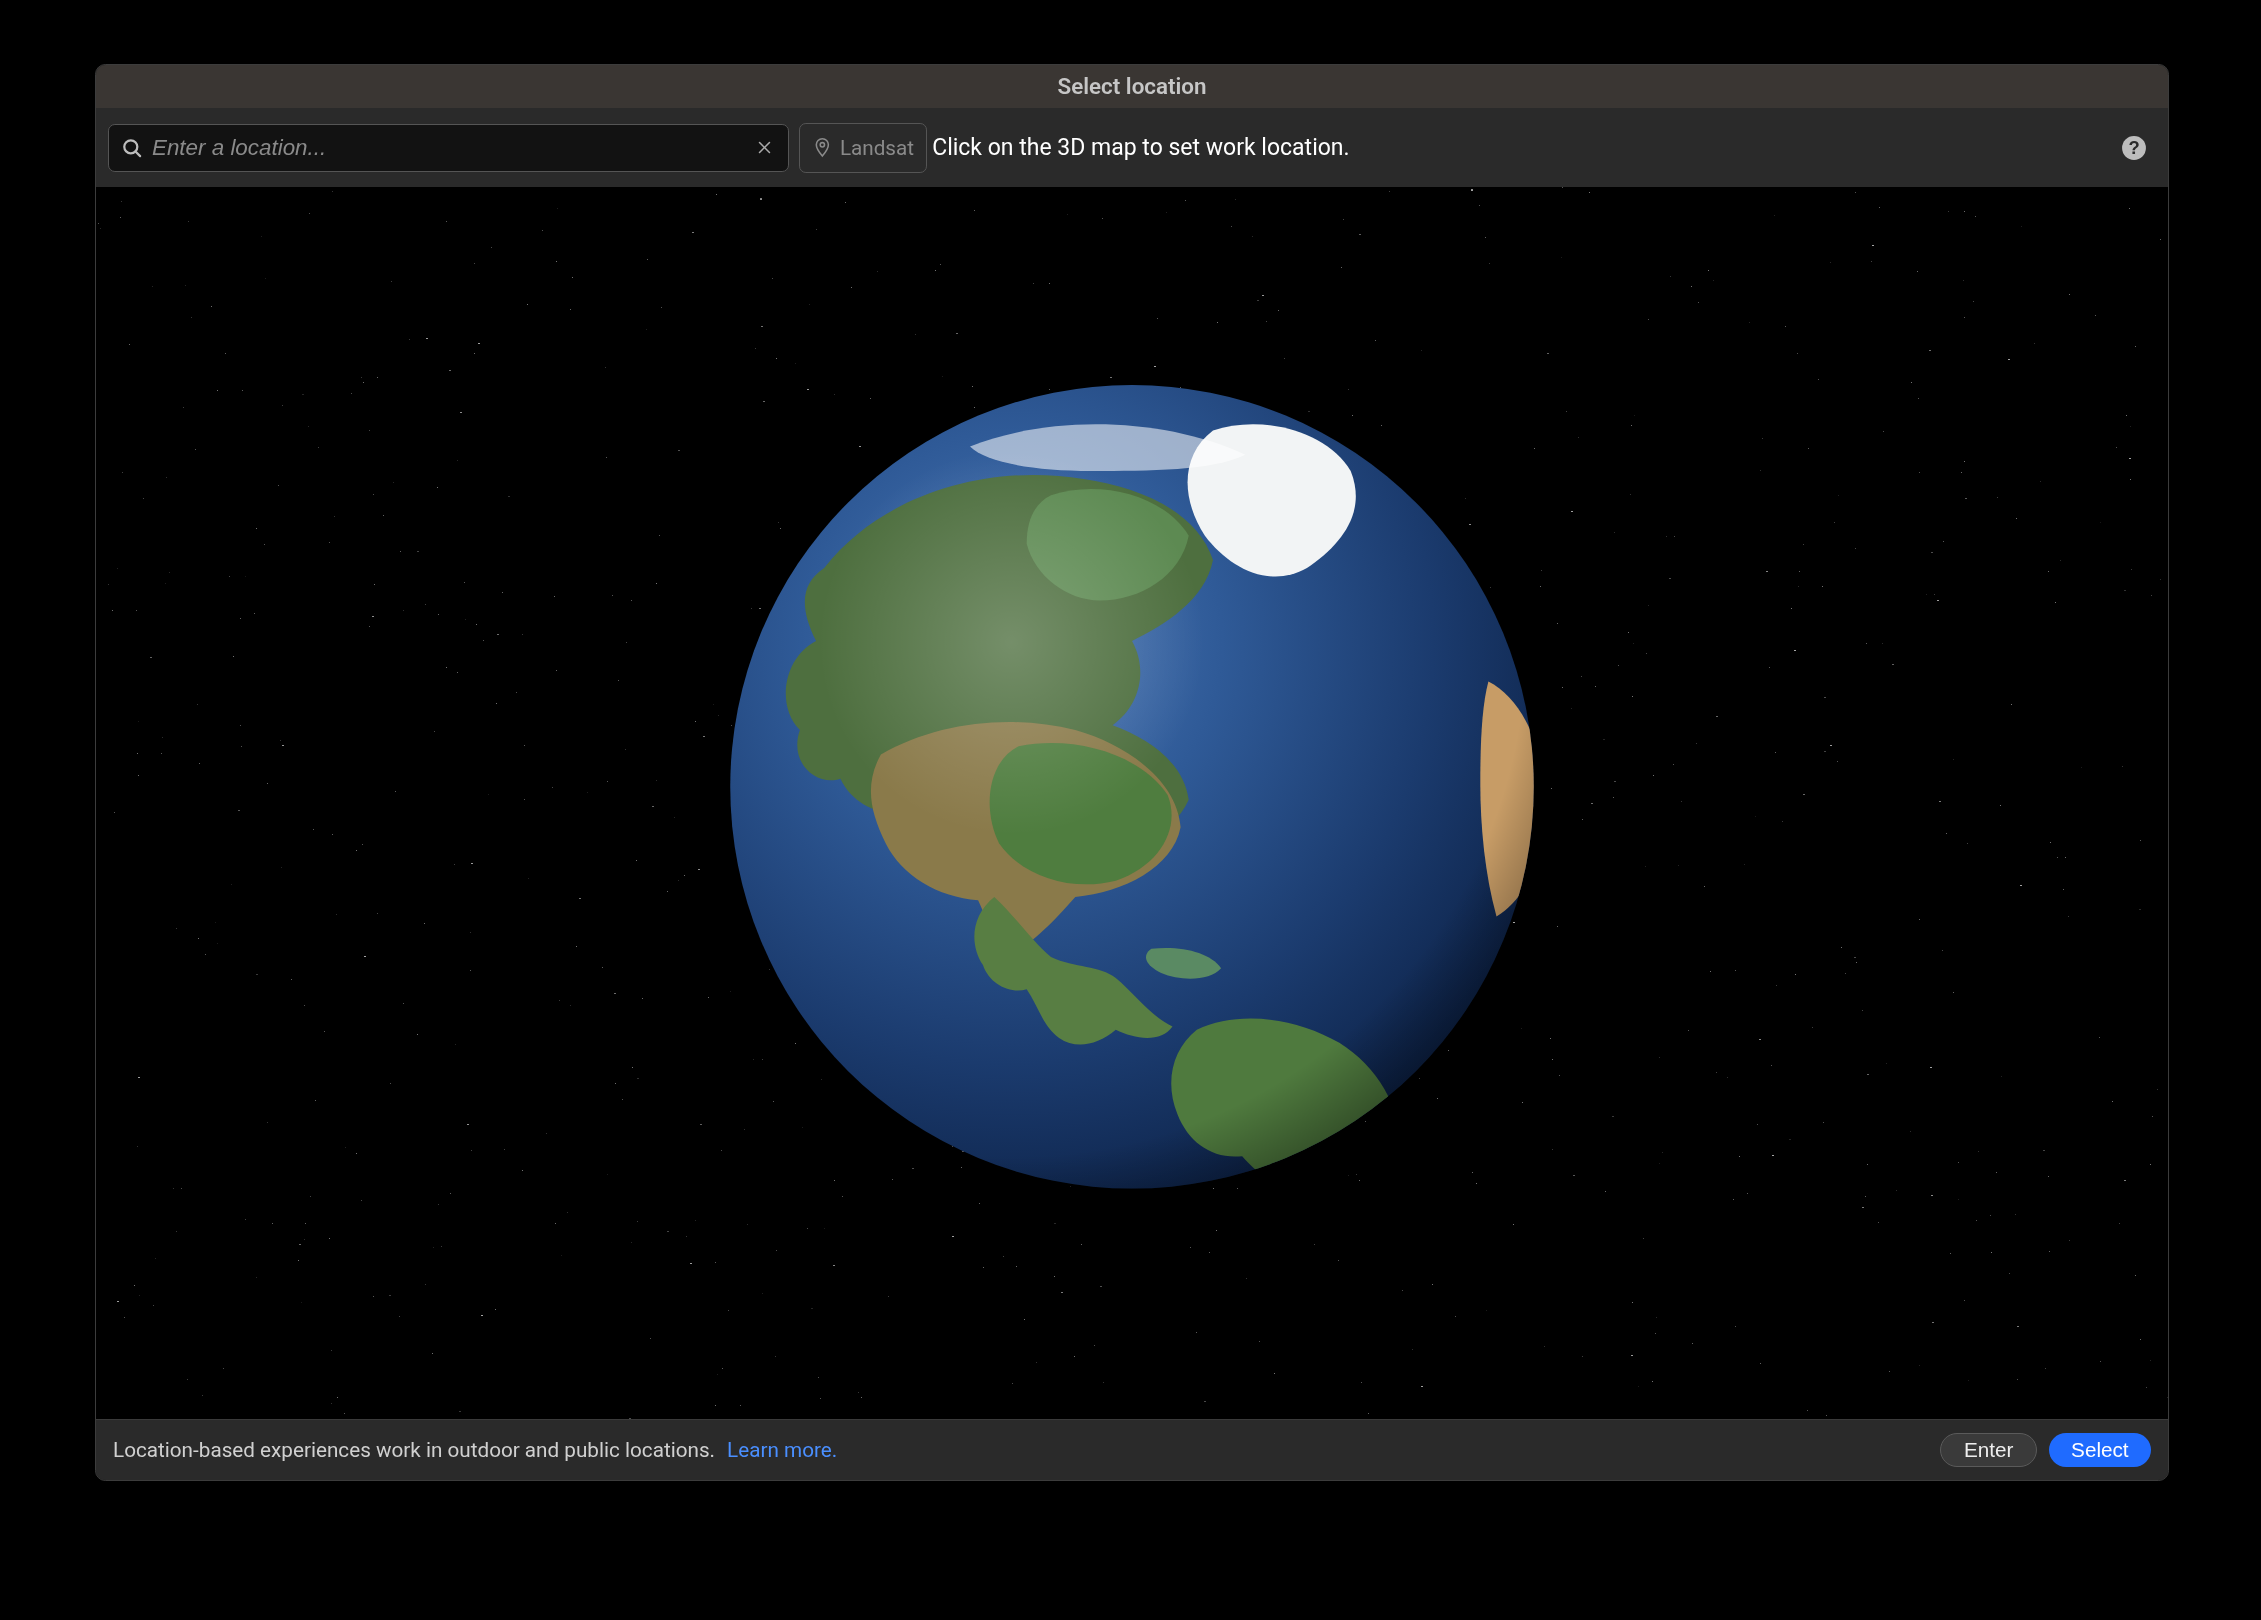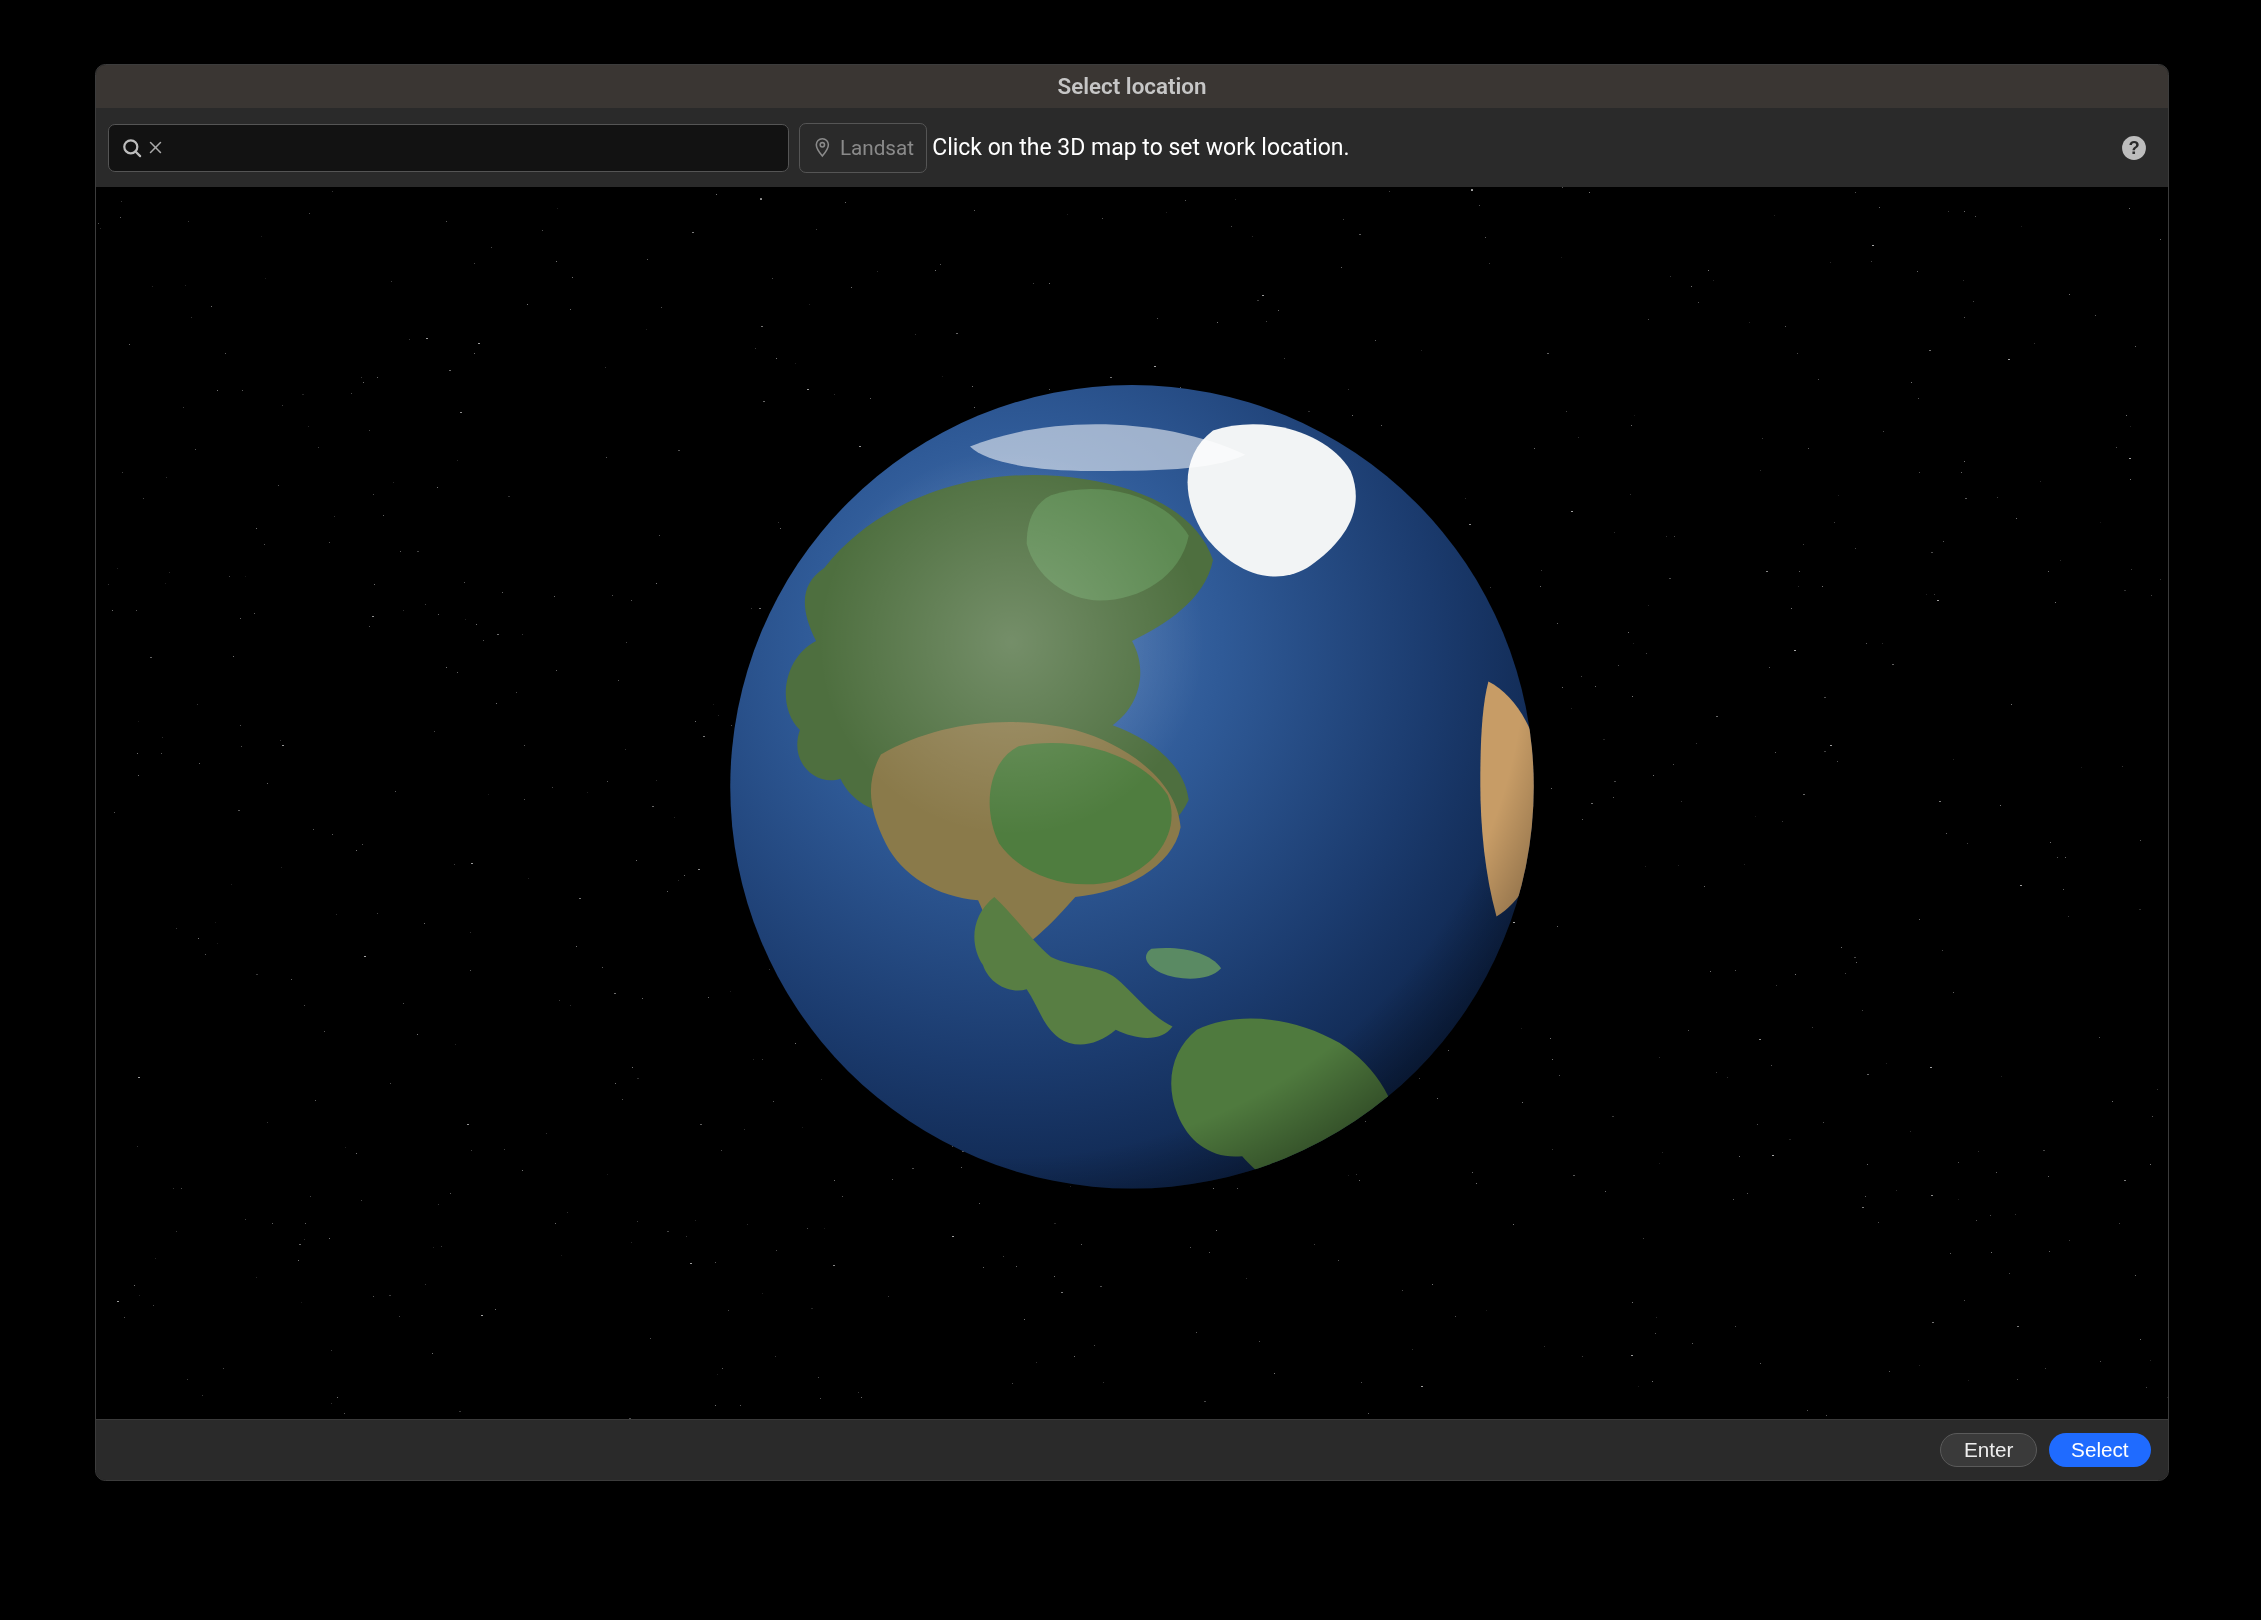--- a/index.html
+++ b/index.html
@@ -197,20 +197,21 @@
   <div class="dialog">
 
     <div class="titlebar">Select location</div>
 
     <div class="toolbar">
       <div class="search-wrap">
         <svg width="22.4" height="22.4" viewBox="0 0 24 24" fill="none" stroke="#bdbdbd" stroke-width="2.4" stroke-linecap="round">
           <circle cx="10.5" cy="10.5" r="7"></circle>
           <line x1="20.5" y1="20.5" x2="15.5" y2="15.5"></line>
         </svg>
+        <input class="search-input" type="text" placeholder="Enter a location..." style="">
         <div class="clear-btn">
           <svg width="17" height="17" viewBox="0 0 24 24" stroke="#aaa" stroke-width="2.2" stroke-linecap="round">
             <line x1="5" y1="5" x2="19" y2="19"></line>
             <line x1="19" y1="5" x2="5" y2="19"></line>
           </svg>
         </div>
       </div>
 
       <div class="recenter-btn">
         <svg width="20.7" height="20.7" viewBox="0 0 24 24" fill="none" stroke="#8a8a8a" stroke-width="1.8">
@@ -1076,20 +1077,24 @@
 
           <path d="M150 40 C200 20 270 22 320 45 C300 55 260 55 225 55 C190 55 160 50 150 40 Z" fill="rgba(255,255,255,0.55)"></path>
         </g>
 
         <circle cx="250" cy="250" r="248" fill="url(#shade)"></circle>
       </svg>
 
     </div>
 
     <div class="footer">
+      <div class="footer-info">
+        <span>Location-based experiences work in outdoor and public locations.</span>
+        <span class="learn-more">Learn more.</span>
+      </div>
       <div class="footer-buttons">
         <button class="btn btn-cancel">Enter</button>
         <button class="btn btn-select">Select</button>
       </div>
     </div>
 
   </div>
 </div>
 
 

